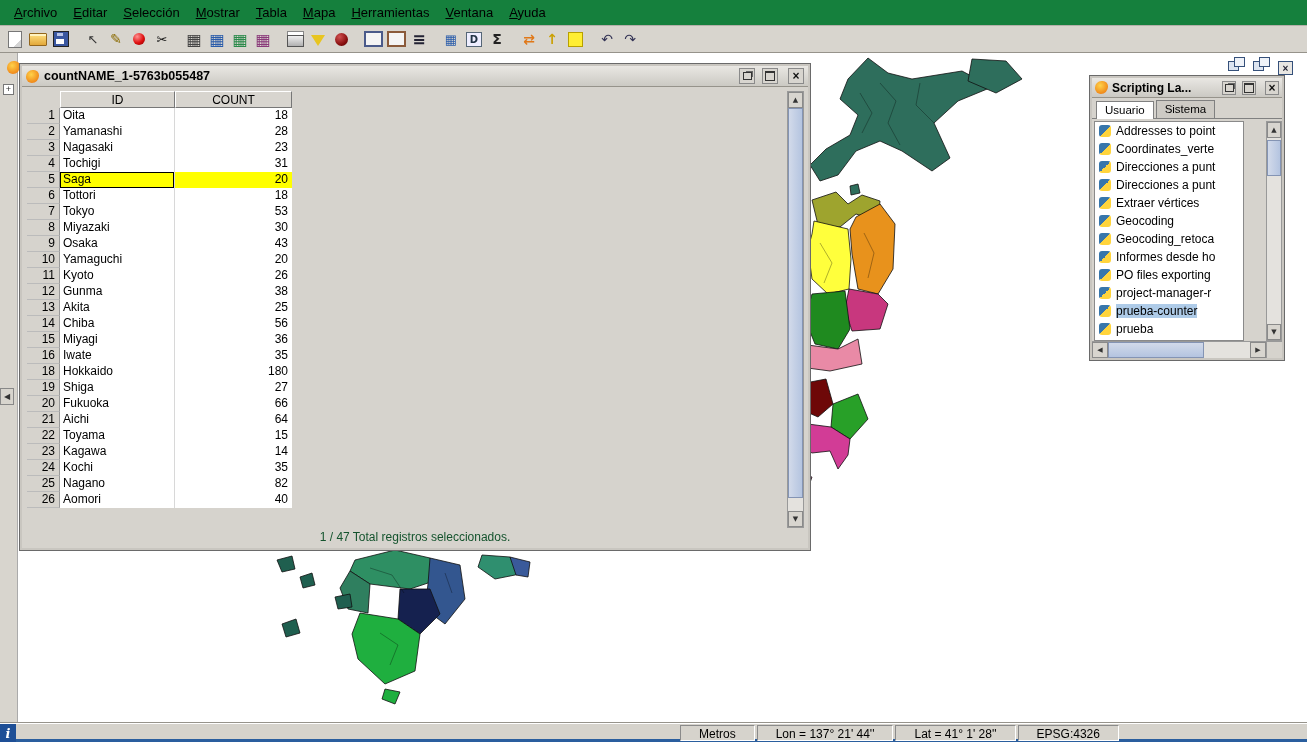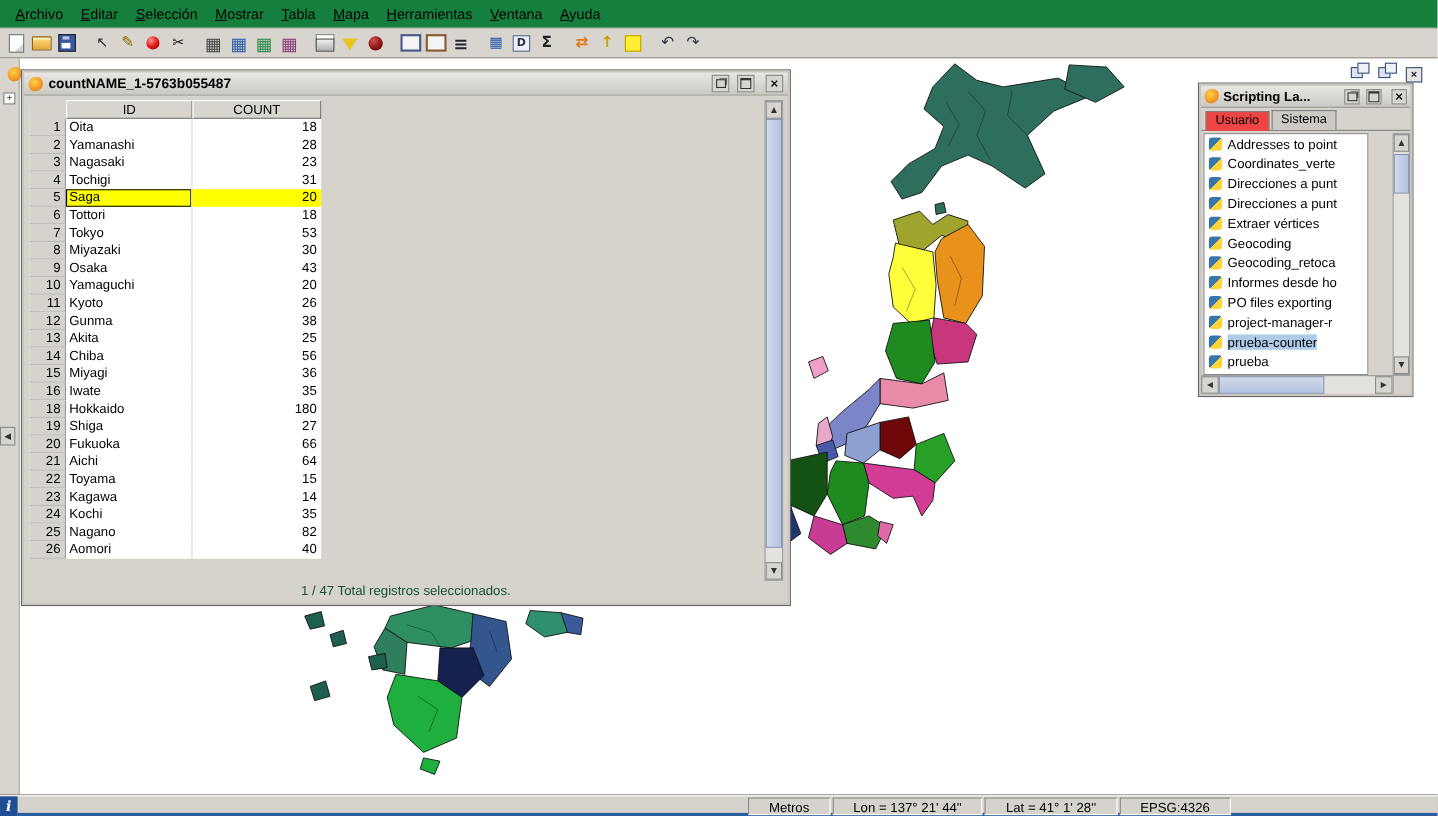--- a/index.html
+++ b/index.html
@@ -57,21 +57,21 @@
   .mdi-close::before { content:"×"; }
 
   
   .gvsig-icon { display:inline-block; width:13px; height:13px; background:radial-gradient(circle at 40% 35%,#ffd24a,#f08a1a 70%,#c8641a); border-radius:50% 40% 55% 45%; flex:none; }
   .win-btn { width:16px; height:16px; border:1px solid #8a8a8a; background:#d8d5cf; display:flex; align-items:center; justify-content:center; margin-left:2px; flex:none; }
   .win-btn.restore::before { content:""; width:7px; height:6px; border:1px solid #333; box-shadow:2px -2px 0 -1px #666; }
   .win-btn.max::before { content:""; width:8px; height:7px; border:1px solid #333; border-top-width:2px; }
   .win-btn.close { margin-left:5px; }
   .win-btn.close::before { content:"×"; font-size:12px; font-weight:bold; color:#111; line-height:1; }
 
-  .twin { position:absolute; left:20px; top:64px; width:698px; height:486px; background:#d6d3cd; border:2px solid #c9c6c0; box-shadow:0 0 0 1px #6a6a6a; z-index:20; }
+  .twin { position:absolute; left:20px; top:64px; width:790px; height:486px; background:#d6d3cd; border:2px solid #c9c6c0; box-shadow:0 0 0 1px #6a6a6a; z-index:20; }
   .twin-titlebar { height:21px; background:linear-gradient(#e9e7e3,#cbc9c3); border-bottom:1px solid #96938b; display:flex; align-items:center; padding:0 4px; gap:5px; }
   .twin-title { font-weight:bold; font-size:12.5px; flex:1; white-space:nowrap; overflow:hidden; }
   .twin-content { position:absolute; top:21px; left:0; right:0; bottom:0; background:#d6d3cd; }
 
   .ttable { position:absolute; left:5px; top:4px; background:#ffffff; }
   .thead-row { display:flex; height:17px; }
   .th { height:17px; background:#d8d5cf; border:1px solid; border-color:#fff #777 #777 #fff; font-size:12px; display:flex; align-items:center; justify-content:center; }
   .th.corner { width:33px; border-color:#d6d3cd; background:#d6d3cd; }
   .th.id { width:115px; }
   .th.count { width:117px; }
@@ -93,21 +93,21 @@
   .vscroll .sb-track { flex:1; position:relative; }
   .vscroll .sb-thumb { position:absolute; left:0; right:0; top:0; height:390px; background:linear-gradient(90deg,#d2daea,#b4c4e0); border:1px solid #8494b4; }
 
   
   .spanel { position:absolute; left:1090px; top:76px; width:194px; height:284px; background:#d6d3cd; border:2px solid #c9c6c0; box-shadow:0 0 0 1px #6a6a6a; z-index:15; display:flex; flex-direction:column; }
   .sp-titlebar { height:20px; background:linear-gradient(#e9e7e3,#cbc9c3); border-bottom:1px solid #96938b; display:flex; align-items:center; padding:0 3px; gap:4px; flex:none; }
   .sp-title { font-weight:bold; font-size:12px; flex:1; white-space:nowrap; overflow:hidden; }
   .sp-titlebar .win-btn { width:14px; height:14px; }
   .sp-tabs { height:21px; display:flex; align-items:flex-end; padding-left:4px; gap:2px; border-bottom:1px solid #808080; flex:none; }
   .sp-tab { padding:2px 8px 3px; border:1px solid #808080; border-bottom:none; background:#cdcac4; font-size:11.5px; }
-  .sp-tab.active { background:#ef4444; position:relative; top:1px; }
+  .sp-tab.active { background:#ffffff; position:relative; top:1px; }
   .sp-body { flex:1; display:flex; min-height:0; padding:2px 0 0 2px;gap:22px; }
   .sp-list { flex:1; background:#fff; border:1px solid #8a8a8a; overflow:hidden; }
   .sp-item { display:flex; align-items:center; gap:5px; height:18px; padding-left:4px; white-space:nowrap; }
   .py-icon { width:12px; height:12px; border-radius:3px; background:linear-gradient(135deg,#3776ab 50%,#ffd43b 50%); flex:none; }
   .sp-item .label { font-size:12px; }
   .sp-item.selected .label { background:#aecbe8; }
   .sp-vscroll { width:16px; background:#e4e2de; border:1px solid #999; display:flex; flex-direction:column; flex:none; }
   .sp-vscroll .sb-track { flex:1; position:relative; }
   .sp-vscroll .sb-thumb { position:absolute; left:0; right:0; top:2px; height:36px; background:linear-gradient(90deg,#d2daea,#b4c4e0); border:1px solid #8494b4; }
   .sp-hscroll { height:17px; display:flex; flex:none; background:#e4e2de; border-top:1px solid #999; }

